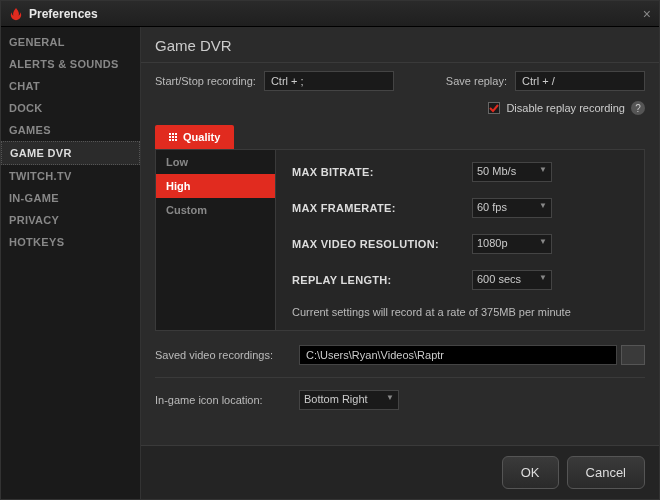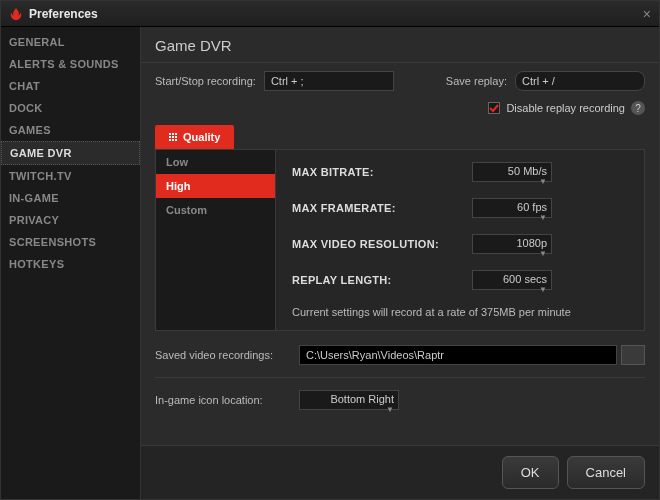--- a/index.html
+++ b/index.html
@@ -27,21 +27,21 @@
   .tab { display: inline-flex; align-items: center; gap: 6px; background: #e12b1f; color: #fff; font-size: 11px; font-weight: bold; padding: 6px 14px; border-radius: 2px 2px 0 0; }
   .tab .dots { display: grid; grid-template-columns: repeat(3,2px); grid-auto-rows: 2px; gap: 1px; }
   .tab .dots span { background: #fff; width: 2px; height: 2px; }
   .panel { margin: 0 14px; border: 1px solid #3a3a3a; background: #262626; display: flex; }
   .qlist { width: 120px; background: #1a1a1a; border-right: 1px solid #3a3a3a; }
   .qlist .q { color: #888; font-size: 11px; font-weight: bold; padding: 6px 10px; cursor: pointer; }
   .qlist .q.sel { background: #e12b1f; color: #fff; }
   .settings { flex: 1; padding: 12px 16px; }
   .srow { display: flex; align-items: center; margin-bottom: 16px; }
   .srow .lbl { color: #ddd; font-size: 11px; font-weight: bold; width: 180px; letter-spacing: 0.3px; }
-  .select { background: #1a1a1a; border: 1px solid #444; color: #ccc; font-size: 11px; padding: 2px 4px; height: 20px; width: 80px; display: flex; align-items: flex-end; justify-content: space-between; cursor: pointer; flex-direction: column; }
+  .select { background: #1a1a1a; border: 1px solid #444; color: #ccc; font-size: 11px; padding: 2px 4px; height: 20px; width: 80px; display: flex; align-items: flex-start; justify-content: space-between; cursor: pointer; }
   .select .arr { color: #888; font-size: 8px; }
   .note { color: #bbb; font-size: 11px; margin-top: 4px; }
   .pathrow { display: flex; align-items: center; padding: 6px 14px; gap: 4px; font-size: 11px; color: #bbb; }
   .pathrow .plabel { width: 140px; }
   .pathrow .pathinput { flex: 1; background: #000000; border: 1px solid #444; color: #ccc; font-size: 11px; padding: 3px 6px; height: 20px; }
   .browse { width: 24px; height: 20px; background: #3a3a3a; border: 1px solid #555; cursor: pointer; }
   .divider { height: 1px; background: #3a3a3a; margin: 6px 14px; }
   .footer { margin-top: auto; display: flex; justify-content: flex-end; gap: 8px; padding: 10px 14px; border-top: 1px solid #3a3a3a; background: #242424; }
   .btn { background: linear-gradient(#3a3a3a,#2a2a2a); border: 1px solid #555; color: #ddd; font-size: 13px; padding: 8px 18px; cursor: pointer; border-radius: 6px; }
 </style>
@@ -62,32 +62,31 @@
     <div class="sidebar">
       <div class="item">GENERAL</div>
       <div class="item">ALERTS &amp; SOUNDS</div>
       <div class="item">CHAT</div>
       <div class="item">DOCK</div>
       <div class="item">GAMES</div>
       <div class="item active">GAME DVR</div>
       <div class="item">TWITCH.TV</div>
       <div class="item">IN-GAME</div>
       <div class="item">PRIVACY</div>
-      <div class="item">SCREENSHOTS</div>
       <div class="item">HOTKEYS</div>
     </div>
     <div class="main">
       <div class="header">
         <h2>Game DVR</h2>
       </div>
       <div class="row">
         <label>Start/Stop recording:</label>
         <input class="textinput" style="width: 130px;" value="Ctrl + ;">
         <label style="margin-left:auto">Save replay:</label>
-        <input class="textinput" style="width: 130px; border-radius: 8px;" value="Ctrl + /">
+        <input class="textinput" style="width: 130px;" value="Ctrl + /">
       </div>
       <div class="chkrow">
         <span class="chk">
           <svg viewBox="0 0 10 10">
               <path d="M1 5 L4 8 L9 2" stroke="#e12b1f" stroke-width="2" fill="none"></path>
             </svg>
         </span>
         <span>Disable replay recording</span>
         <span class="help">?</span>
       </div>

